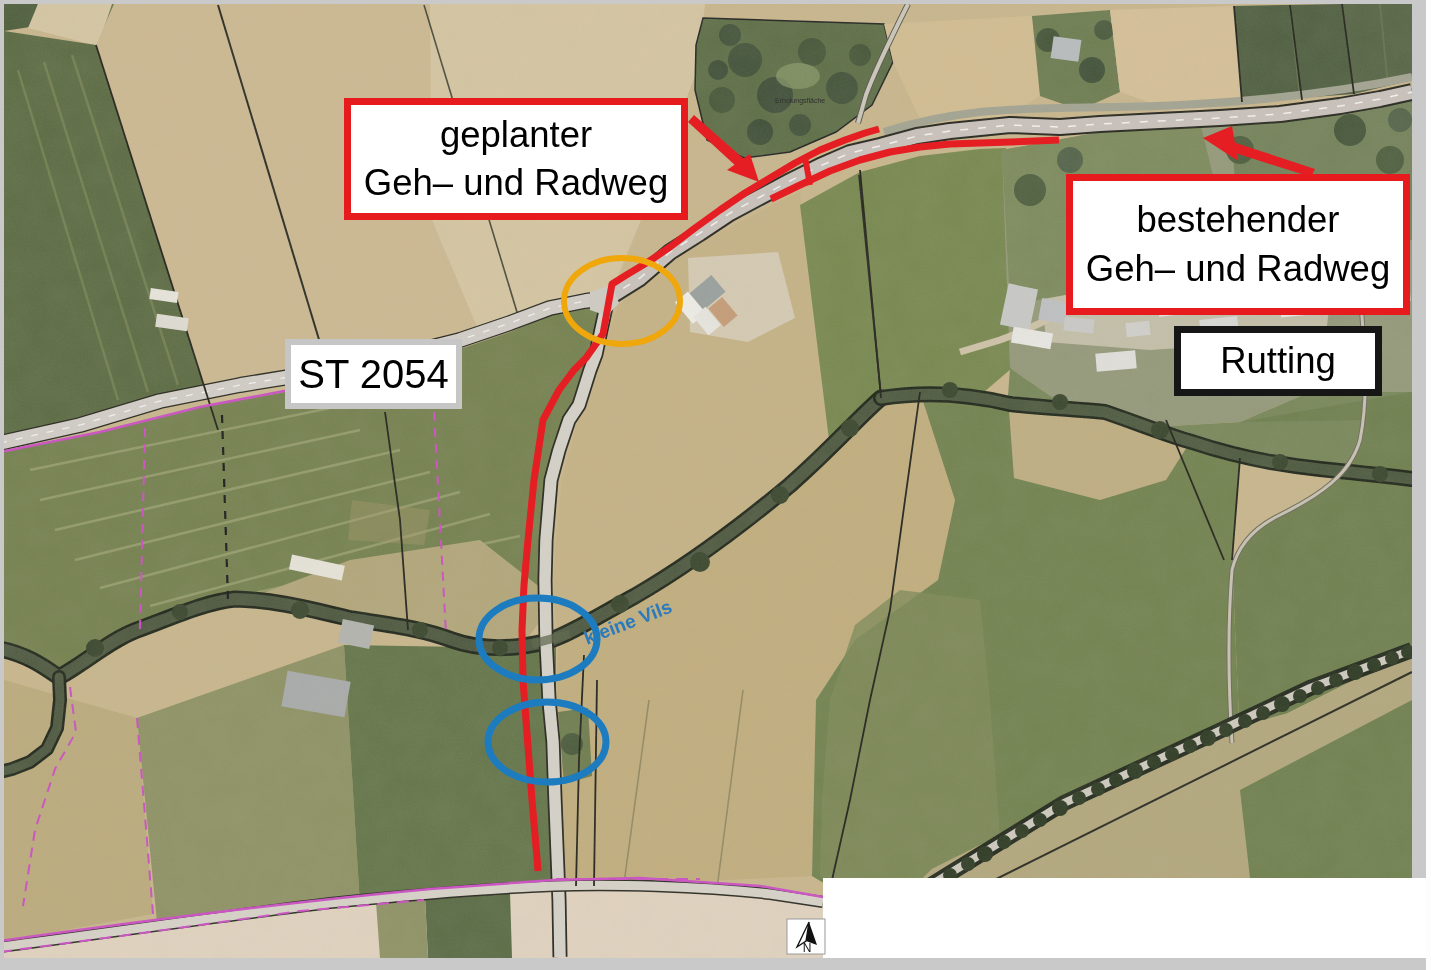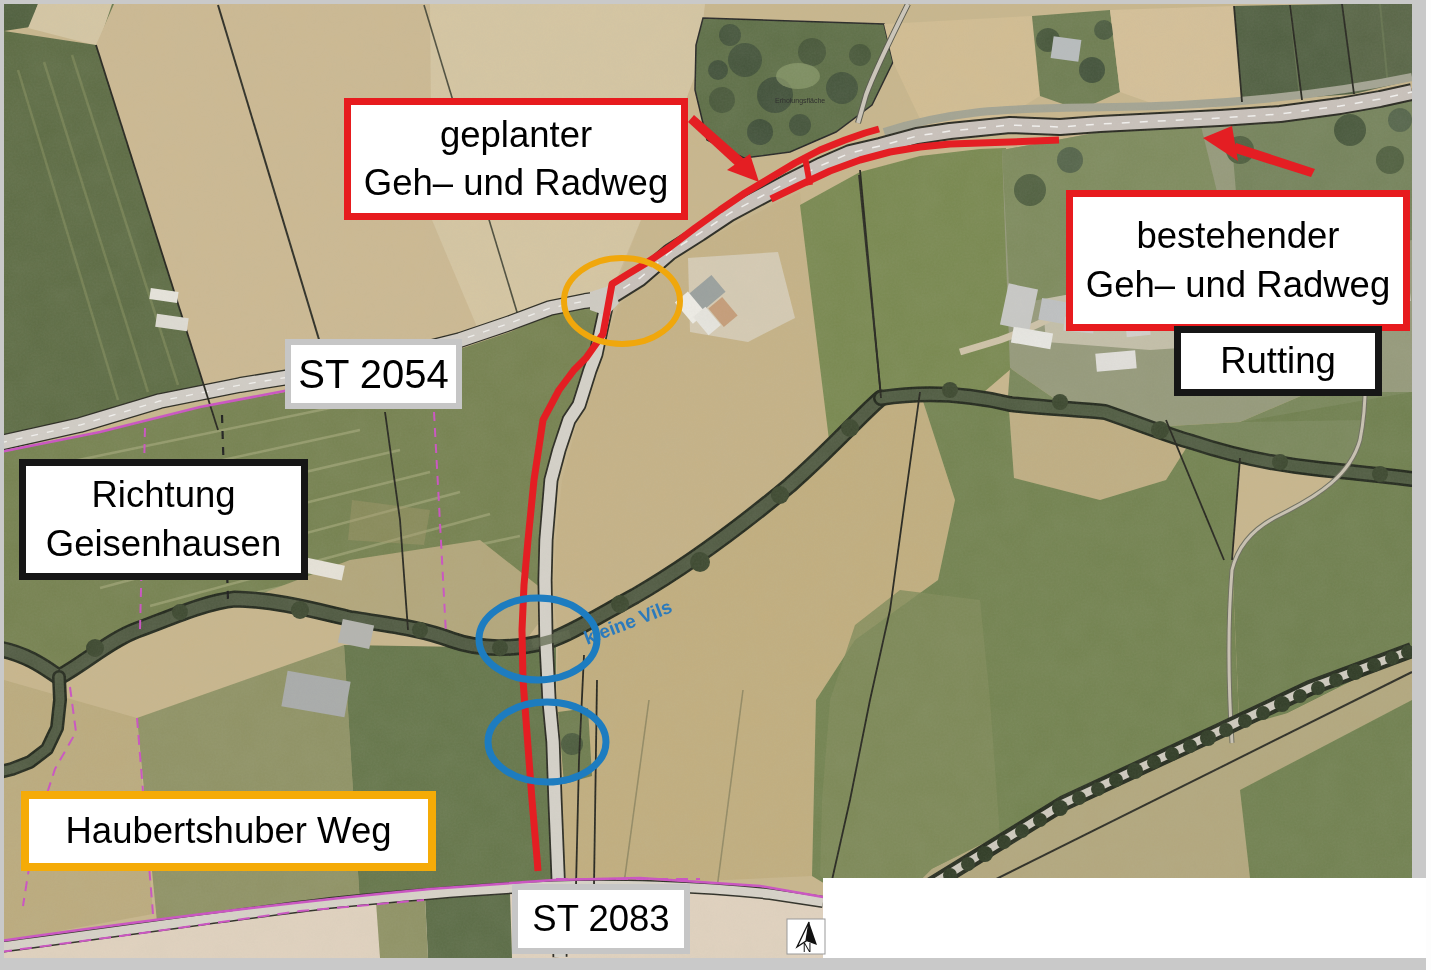--- a/index.html
+++ b/index.html
@@ -356,38 +356,28 @@
   <rect x="0" y="0" width="4" height="970" fill="#c9c9c9"></rect>
   <rect x="1412" y="0" width="19" height="878" fill="#c9c9c9"></rect>
   <rect x="1426" y="0" width="5" height="970" fill="#fdfdfd"></rect>
 </svg>
 
 <div class="box" style="left:344px;top:98px;width:344px;height:122px;border:7px solid #e71b1e;">
   <div>geplanter</div>
       <div>Geh– und Radweg</div>
 </div>
 
-<div class="box" style="left:1066px;top:190px;width:344px;height:141px;border:7px solid #e71b1e;">
+<div class="box" style="left:1066px;top:174px;width:344px;height:141px;border:7px solid #e71b1e;">
   <div>bestehender</div>
       <div>Geh– und Radweg</div>
 </div>
 
 <div class="box" style="left:285px;top:339px;width:177px;height:70px;border:6px solid #c6c6c6;font-size:40px;">
   <div>ST 2054</div>
 </div>
 
-<div class="box" style="left:19px;top:459px;width:289px;height:121px;border:7px solid #161616;">
-  <div>Richtung</div>
-      <div>Geisenhausen</div>
-</div>
 
 <div class="box" style="left:1150px;top:326px;width:208px;height:70px;border:7px solid #161616;margin-left:24px;">
   <div>Rutting</div>
 </div>
 
-<div class="box" style="left:21px;top:791px;width:415px;height:80px;border:8px solid #f5ab07;">
-  <div>Haubertshuber Weg</div>
-</div>
-
-<div class="box" style="left:512px;top:884px;width:178px;height:70px;border:6px solid #c6c6c6;font-size:36.5px;">
-  <div>ST 2083</div>
-</div>
+
 </div>
 
 </body></html>

